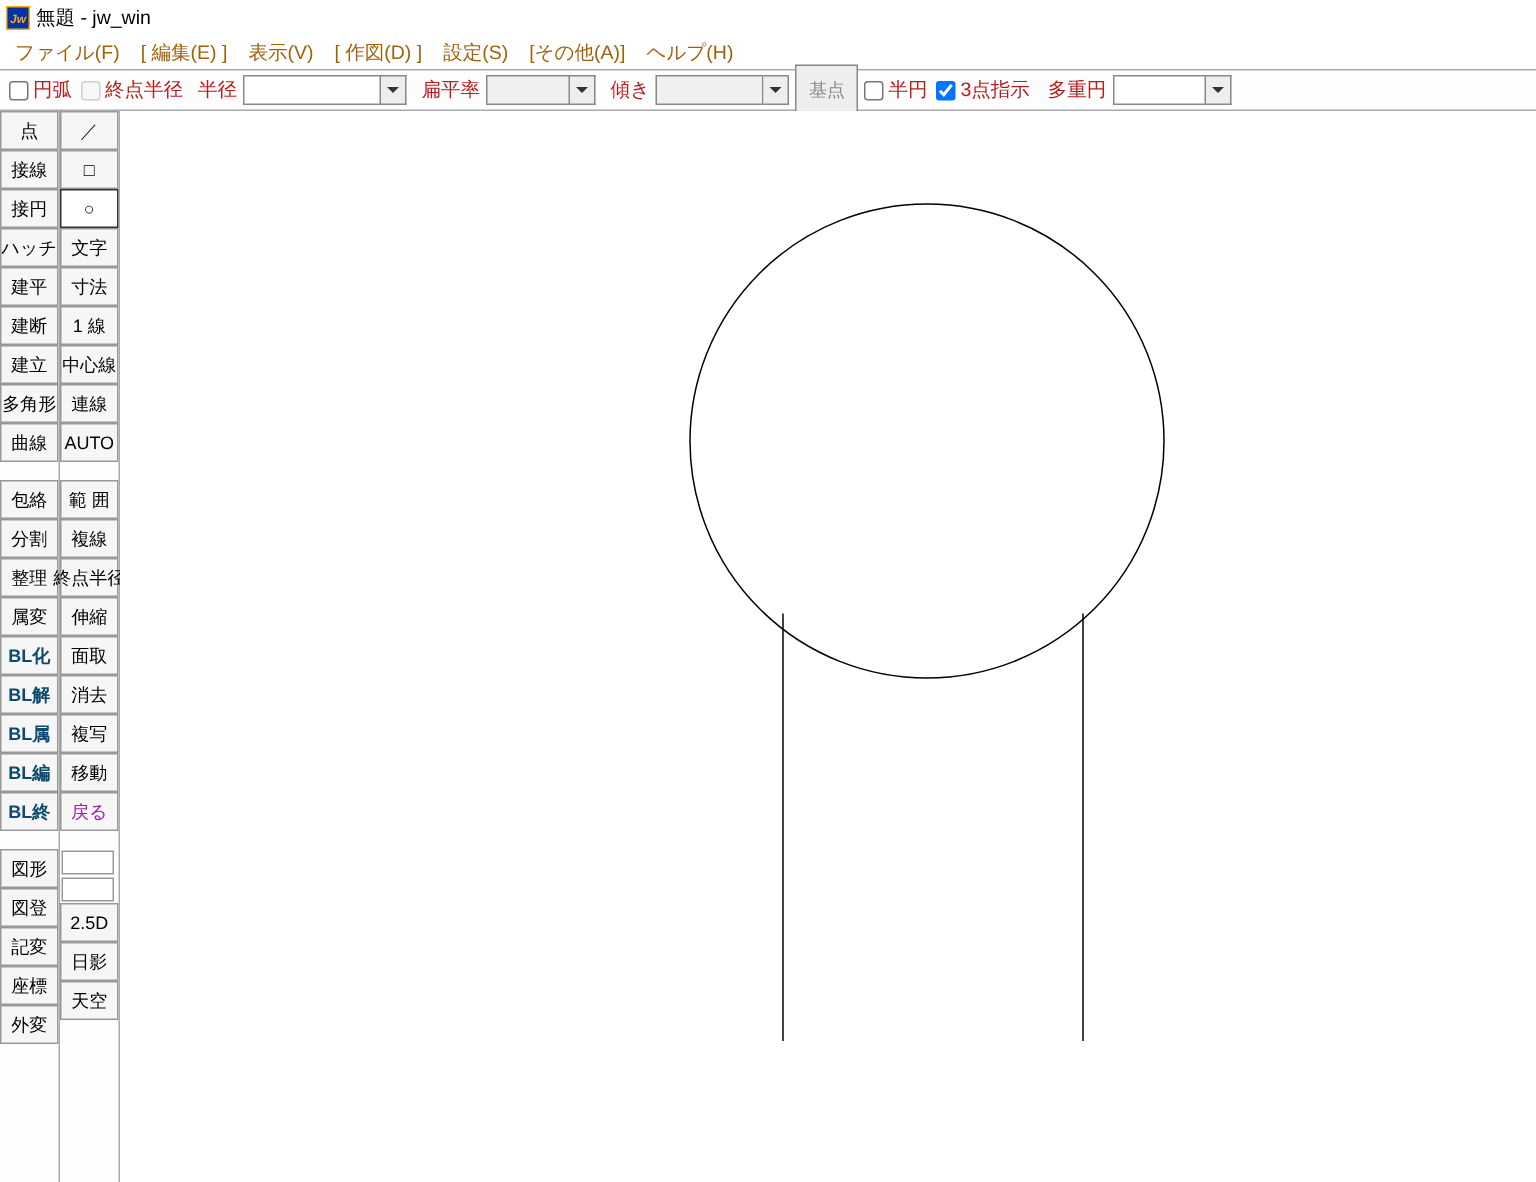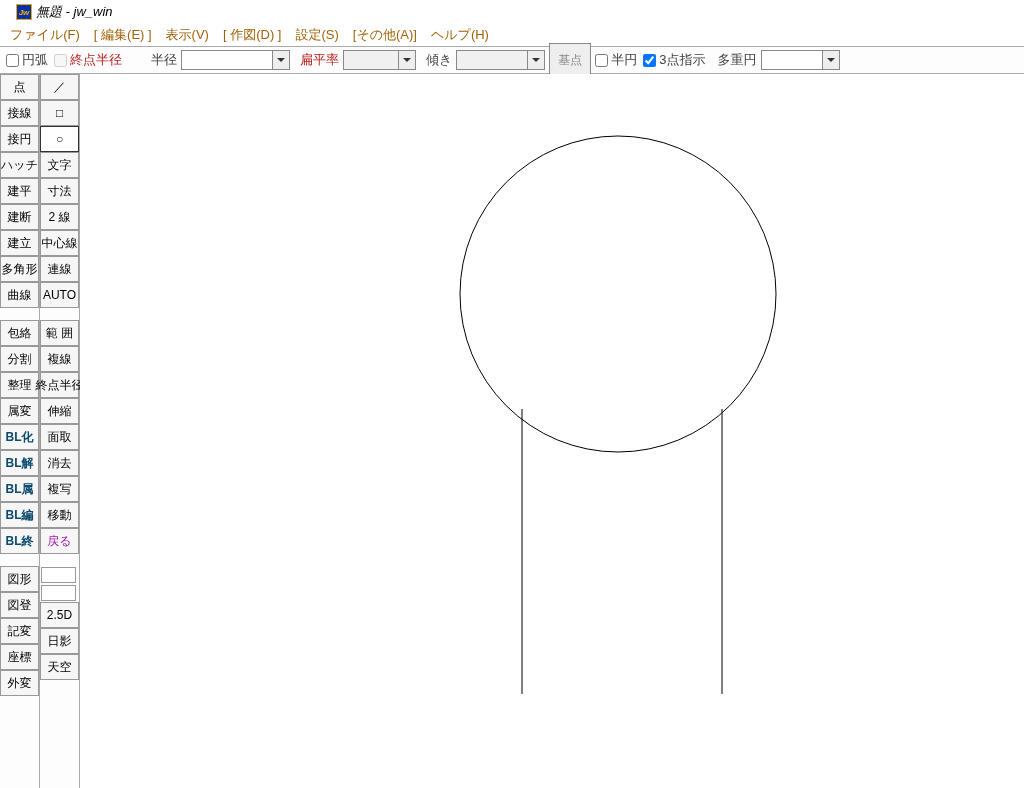--- a/index.html
+++ b/index.html
@@ -9,23 +9,22 @@
       background: #ffffff;
       width: 1024px;
       height: 788px;
       overflow: hidden;
       position: relative;
     }
     .titlebar {
       height: 24px;
       display: flex;
       align-items: center;
-      padding-left: 16px;
+      padding-left: 4px;
       background: #ffffff;
-      font-style: italic;
     }
     .app-icon {
       width: 16px;
       height: 16px;
       background: #0033aa;
       border: 1px solid #ffaa00;
       margin-right: 4px;
       display: inline-flex;
       align-items: center;
       justify-content: center;
@@ -68,21 +67,21 @@
       display: inline-flex;
       align-items: center;
       gap: 3px;
       margin-right: 2px;
     }
     .opt-cb input[type="checkbox"] {
       width: 13px; height: 13px;
     }
     .opt-label {
       font-size: 13px;
-      color: #404040;
+      color: #b91c1c;
     }
     .opt-label.disabled {
       color: #b91c1c;
     }
     .opt-input {
       height: 20px;
       border: 1px solid #888;
       background: #fff;
       font-size: 12px;
       padding: 0 2px;
@@ -203,21 +202,21 @@
 
 <div class="options-bar">
   <label class="opt-cb">
     <input type="checkbox" style="">
     <span class="opt-label">円弧</span>
   </label>
   <label class="opt-cb">
     <input type="checkbox" disabled="" style="">
     <span class="opt-label disabled">終点半径</span>
   </label>
-  <span class="opt-label" style="margin-left:23px;">半径</span>
+  <span class="opt-label" style="margin-left:4px;">半径</span>
   <div class="opt-dropdown">
     <input class="opt-input" style="width: 92px;" value="">
     <span class="dd-btn"></span>
   </div>
   <span class="opt-label disabled" style="margin-left:6px;">扁平率</span>
   <div class="opt-dropdown">
     <input class="opt-input disabled" style="width: 56px;" disabled="" value="">
     <span class="dd-btn"></span>
   </div>
   <span class="opt-label" style="margin-left:6px;">傾き</span>
@@ -268,21 +267,21 @@
       <div class="tool-btn">記変</div>
       <div class="tool-btn">座標</div>
       <div class="tool-btn">外変</div>
     </div>
   <div class="toolbar-col" id="col2">
       <div class="tool-btn">／</div>
       <div class="tool-btn">□</div>
       <div class="tool-btn selected">○</div>
       <div class="tool-btn">文字</div>
       <div class="tool-btn">寸法</div>
-      <div class="tool-btn">2 線</div>
+      <div class="tool-btn">1 線</div>
       <div class="tool-btn">中心線</div>
       <div class="tool-btn">連線</div>
       <div class="tool-btn">AUTO</div>
       <div class="tool-gap"></div>
       <div class="tool-btn">範 囲</div>
       <div class="tool-btn">複線</div>
       <div class="tool-btn">終点半径</div>
       <div class="tool-btn">伸縮</div>
       <div class="tool-btn">面取</div>
       <div class="tool-btn">消去</div>

